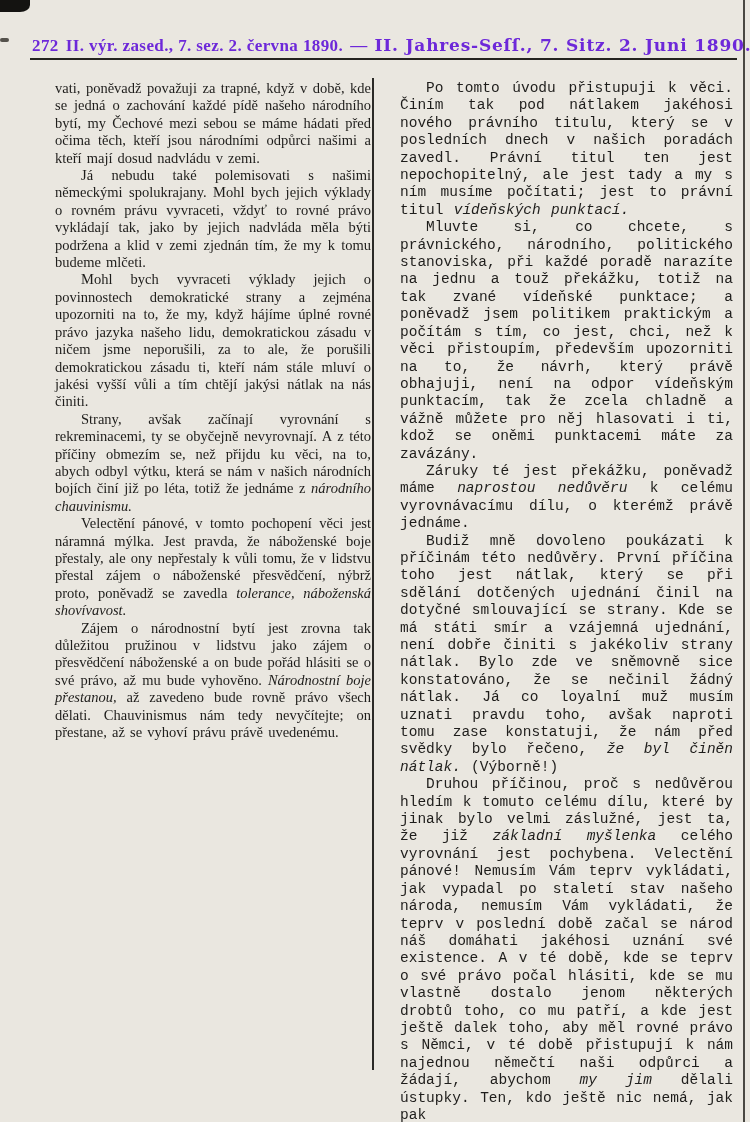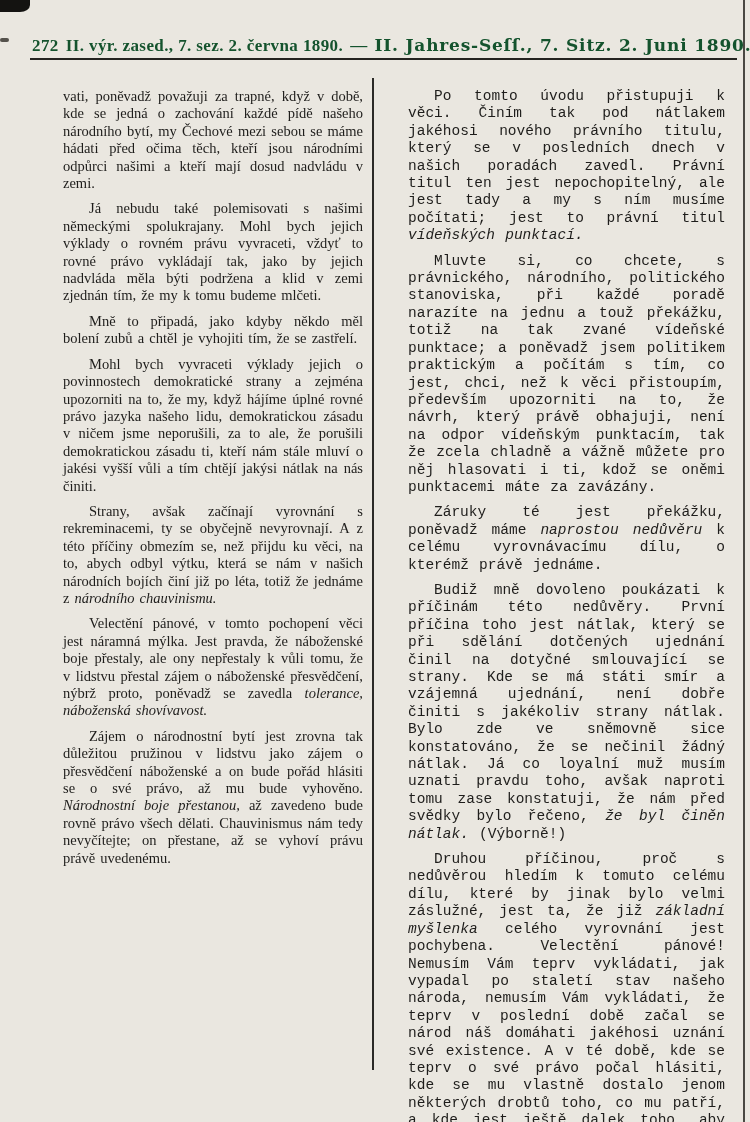--- a/index.html
+++ b/index.html
@@ -41,21 +41,21 @@
   }
   
   .running-head {
     position: absolute;
     left: 32px; top: 35px;
     width: 705px;
     font-size: 17px;
     font-weight: bold;
     letter-spacing: 0.4px;
     white-space: nowrap;
-    color: #14532d;
+    color: #6d28d9;
   }
   .running-head .seg { margin-right: 7px; }
   .running-head .german {
     font-family: "DejaVu Serif", serif;
     letter-spacing: 0.8px;
   }
   .header-rule {
     position: absolute;
     left: 30px; top: 58px;
     width: 707px; height: 2px;
@@ -71,42 +71,41 @@
     word-spacing: 1.5px;
   }
   .column-left  { left: 55px;  width: 316px; }
   .column-right { left: 400px; width: 333px; font-family: Liberation Mono, monospace; }
   .column-divider {
     position: absolute;
     left: 372px; top: 78px;
     width: 1.5px; height: 992px;
     background: #2b2a27;
   }
-  p.para { margin: 8px; }
+  p.para { margin: 0; }
   p.para.indent { text-indent: 26px; }
 </style>
 </head>
 <body>
 
 <div class="page">
 
   <div class="scan-corner"></div>
   <div class="scan-speck"></div>
   <div class="scan-edge"></div>
 
   <div class="running-head">
     <span class="seg">272</span><span class="seg">II. výr. zased., 7. sez. 2. června 1890.</span><span class="seg">—</span><span class="seg german">II. Jahres-Seſſ., 7. Sitz. 2. Juni 1890.</span>
   </div>
 
   <div class="header-rule"></div>
 
   <div class="column column-left">
       <p class="para"><span>vati, poněvadž považuji za trapné, když v době, kde se jedná o zachování každé pídě našeho národního bytí, my Čechové mezi sebou se máme hádati před očima těch, kteří jsou národními odpůrci našimi a kteří mají dosud nadvládu v zemi.</span></p>
       <p class="para indent"><span>Já nebudu také polemisovati s našimi německými spolukrajany. Mohl bych jejich výklady o rovném právu vyvraceti, vždyť to rovné právo vykládají tak, jako by jejich nadvláda měla býti podržena a klid v zemi zjednán tím, že my k tomu budeme mlčeti.</span></p>
-      <p class="para indent"><span>Mně to připadá, jako kdyby někdo měl bolení zubů a chtěl je vyhojiti tím, že se zastřelí.</span></p>
       <p class="para indent"><span>Mohl bych vyvraceti výklady jejich o povinnostech demokratické strany a zejména upozorniti na to, že my, když hájíme úplné rovné právo jazyka našeho lidu, demokratickou zásadu v ničem jsme neporušili, za to ale, že porušili demokratickou zásadu ti, kteří nám stále mluví o jakési vyšší vůli a tím chtějí jakýsi nátlak na nás činiti.</span></p>
       <p class="para indent"><span>Strany, avšak začínají vyrovnání s rekreminacemi, ty se obyčejně nevyrovnají. A z této příčiny obmezím se, než přijdu ku věci, na to, abych odbyl výtku, která se nám v našich národních bojích činí již po léta, totiž že jednáme z </span><i>národního chauvinismu.</i></p>
       <p class="para indent"><span>Velectění pánové, v tomto pochopení věci jest náramná mýlka. Jest pravda, že náboženské boje přestaly, ale ony nepřestaly k vůli tomu, že v lidstvu přestal zájem o náboženské přesvědčení, nýbrž proto, poněvadž se zavedla </span><i>tolerance, náboženská shovívavost.</i></p>
       <p class="para indent"><span>Zájem o národnostní bytí jest zrovna tak důležitou pružinou v lidstvu jako zájem o přesvědčení náboženské a on bude pořád hlásiti se o své právo, až mu bude vyhověno. </span><i>Národnostní boje přestanou,</i><span> až zavedeno bude rovně právo všech dělati. Chauvinismus nám tedy nevyčítejte; on přestane, až se vyhoví právu právě uvedenému.</span></p>
     </div>
   <div class="column-divider"></div>
   <div class="column column-right">
       <p class="para indent"><span>Po tomto úvodu přistupuji k věci. Činím tak pod nátlakem jakéhosi nového právního titulu, který se v posledních dnech v našich poradách zavedl. Právní titul ten jest nepochopitelný, ale jest tady a my s ním musíme počítati; jest to právní titul </span><i>vídeňských punktací.</i></p>
       <p class="para indent"><span>Mluvte si, co chcete, s právnického, národního, politického stanoviska, při každé poradě narazíte na jednu a touž překážku, totiž na tak zvané vídeňské punktace; a poněvadž jsem politikem praktickým a počítám s tím, co jest, chci, než k věci přistoupím, především upozorniti na to, že návrh, který právě obhajuji, není na odpor vídeňským punktacím, tak že zcela chladně a vážně můžete pro něj hlasovati i ti, kdož se oněmi punktacemi máte za zavázány.</span></p>
       <p class="para indent"><span>Záruky té jest překážku, poněvadž máme </span><i>naprostou nedůvěru</i><span> k celému vyrovnávacímu dílu, o kterémž právě jednáme.</span></p>

